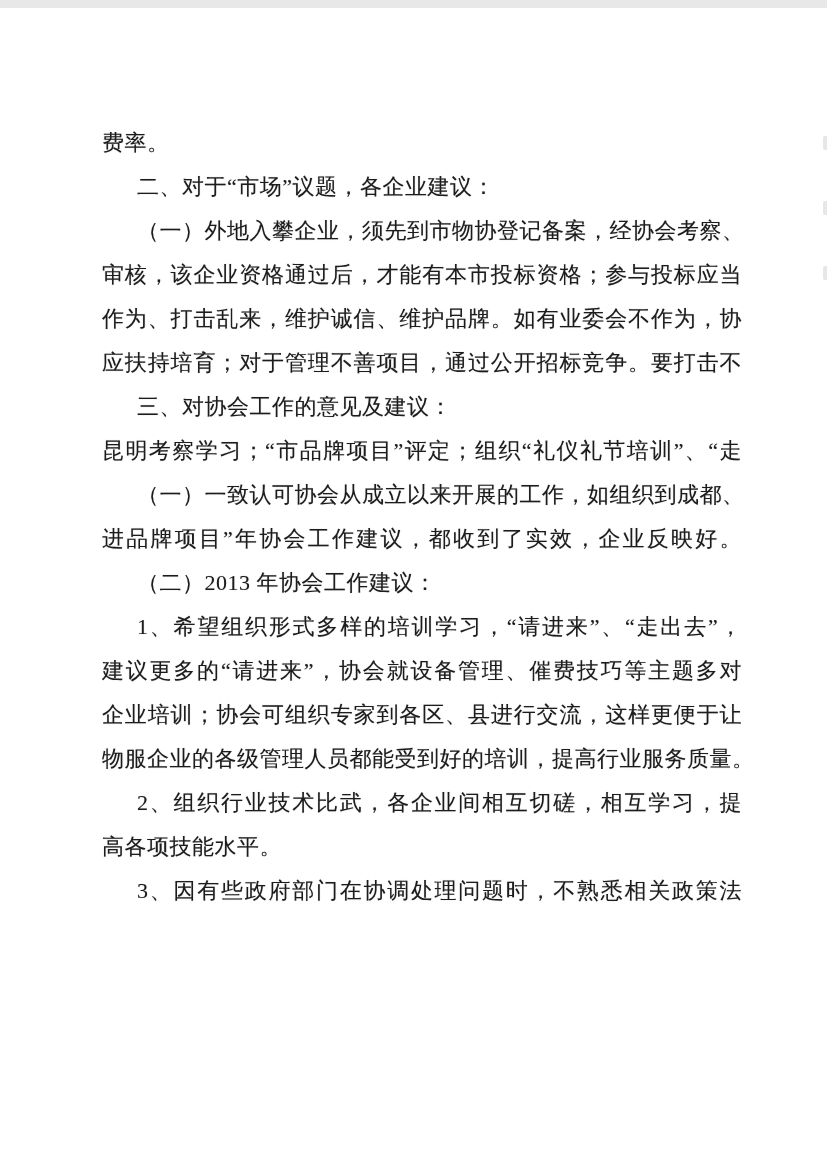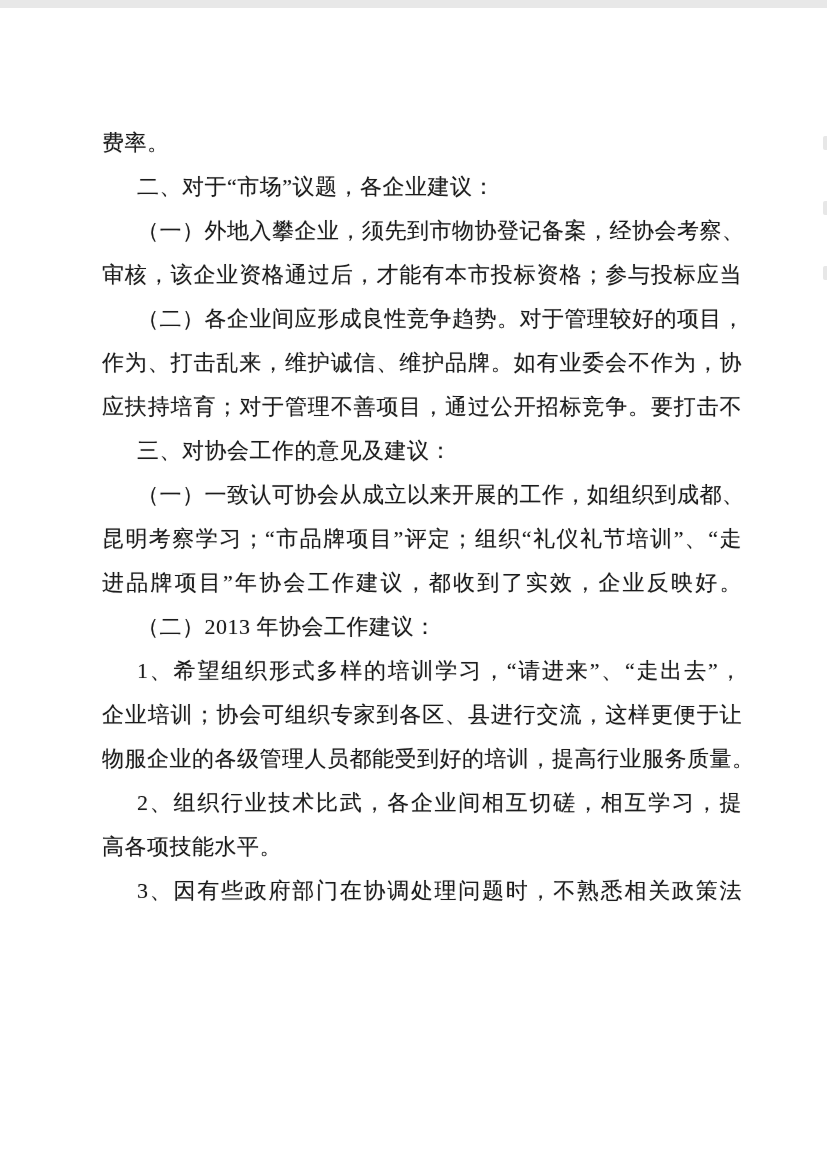--- a/index.html
+++ b/index.html
@@ -51,29 +51,29 @@
 </style>
 </head>
 <body>
 
 <div class="page">
   <div class="content" id="doc-lines">
       <div class="line">费率。</div>
       <div class="line indent">二、对于“市场”议题，各企业建议：</div>
       <div class="line indent fill">（一）外地入攀企业，须先到市物协登记备案，经协会考察、</div>
       <div class="line fill">审核，该企业资格通过后，才能有本市投标资格；参与投标应当</div>
-      <div class="line indent fill">（二）各企业间应形成良性竞争趋势。对于管理较好的项目，</div>
       <div class="line fill">作为、打击乱来，维护诚信、维护品牌。如有业委会不作为，协</div>
       <div class="line fill">应扶持培育；对于管理不善项目，通过公开招标竞争。要打击不</div>
       <div class="line indent">三、对协会工作的意见及建议：</div>
+      <div class="line fill">昆明考察学习；“市品牌项目”评定；组织“礼仪礼节培训”、“走</div>
       <div class="line indent fill">（一）一致认可协会从成立以来开展的工作，如组织到成都、</div>
-      <div class="line fill">昆明考察学习；“市品牌项目”评定；组织“礼仪礼节培训”、“走</div>
       <div class="line fill">进品牌项目”年协会工作建议，都收到了实效，企业反映好。</div>
       <div class="line indent">（二）2013 年协会工作建议：</div>
       <div class="line indent fill">1、希望组织形式多样的培训学习，“请进来”、“走出去”，</div>
+      <div class="line fill">建议更多的“请进来”，协会就设备管理、催费技巧等主题多对</div>
       <div class="line fill">企业培训；协会可组织专家到各区、县进行交流，这样更便于让</div>
       <div class="line fill">物服企业的各级管理人员都能受到好的培训，提高行业服务质量。</div>
       <div class="line indent fill">2、组织行业技术比武，各企业间相互切磋，相互学习，提</div>
       <div class="line">高各项技能水平。</div>
       <div class="line indent fill">3、因有些政府部门在协调处理问题时，不熟悉相关政策法</div>
     </div>
 <div class="artifact" style="top: 128px;"></div>
     <div class="artifact" style="top: 193px;"></div>
     <div class="artifact" style="top: 258px;"></div>
   </div>

